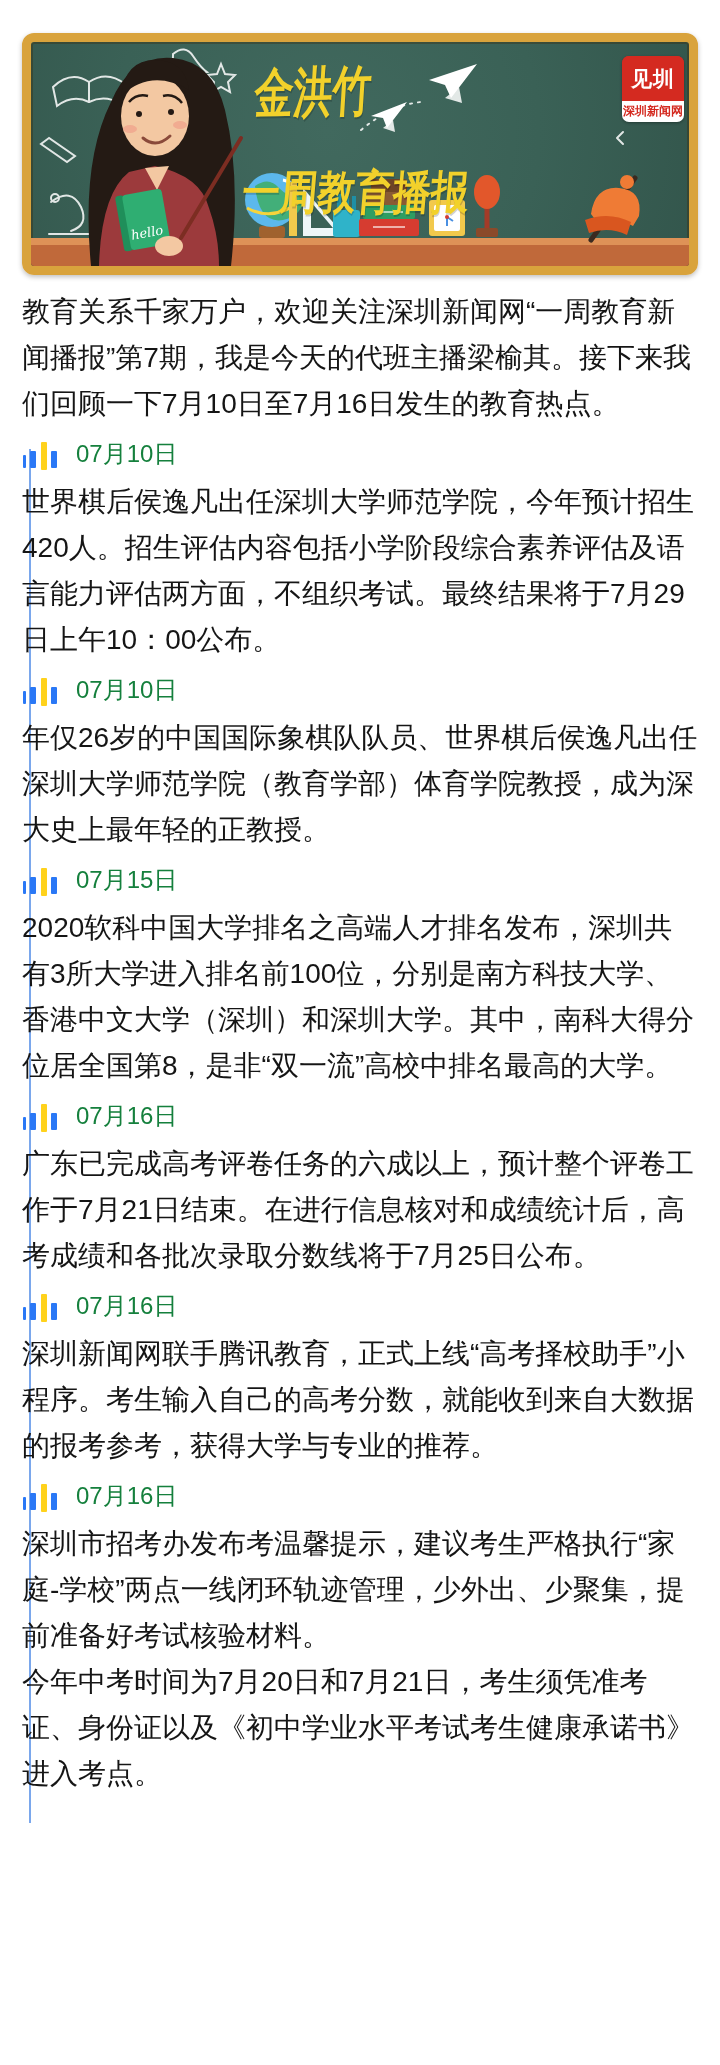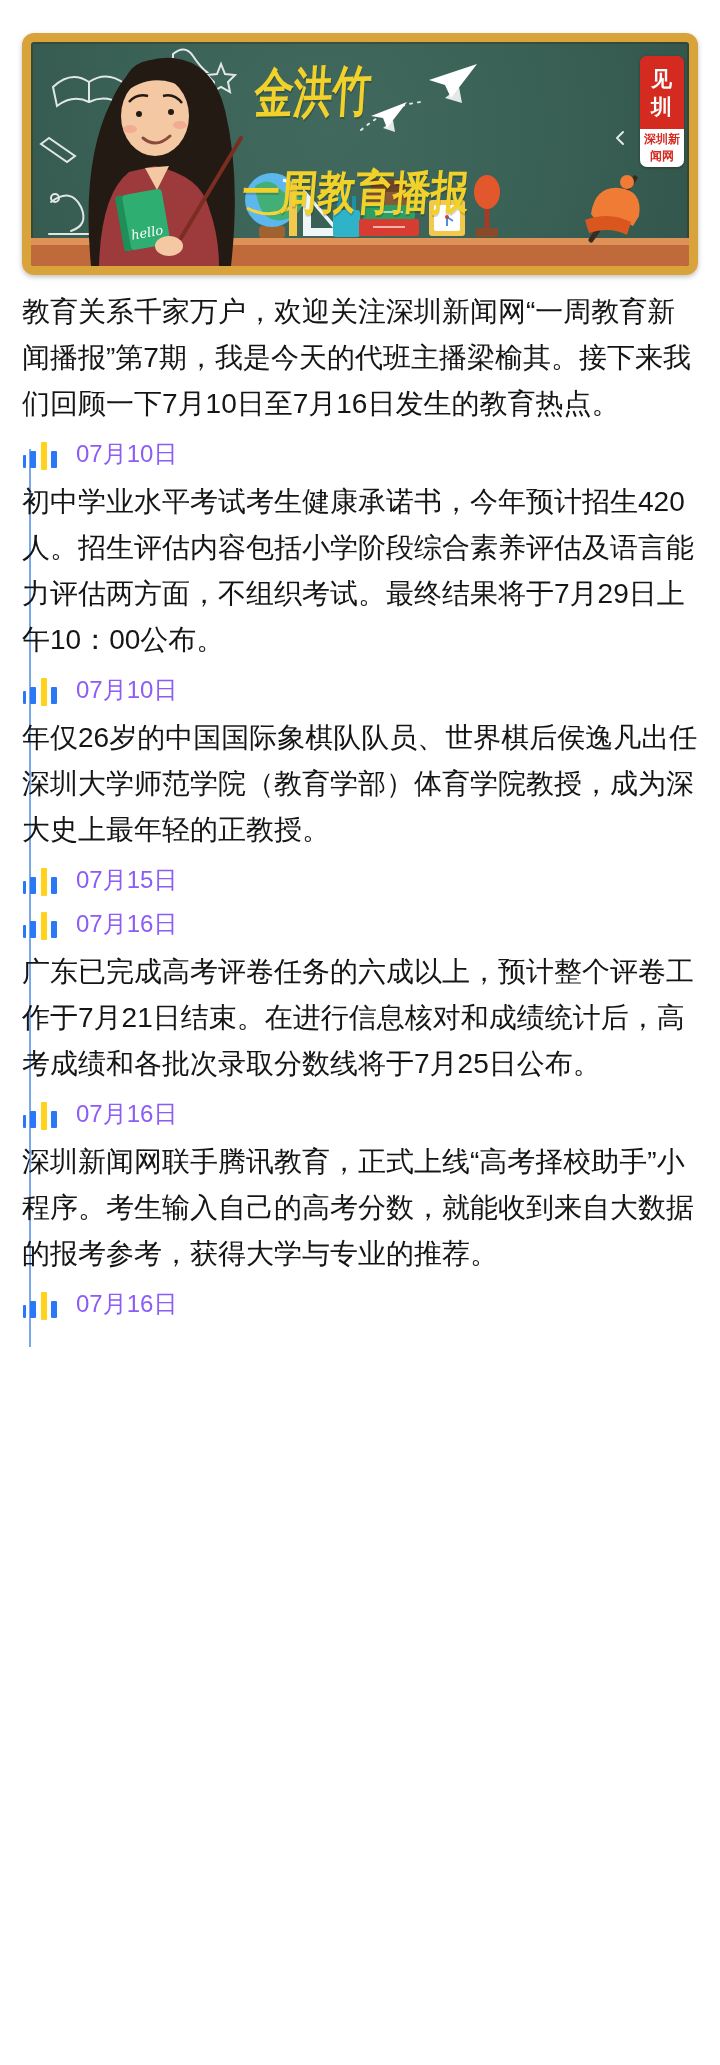--- a/index.html
+++ b/index.html
@@ -30,21 +30,21 @@
     text-shadow:1px 2px 0 rgba(0,0,0,.18);
   }
   .banner-title2{
     position:absolute;left:214px;top:120px;
     font-size:46px;font-weight:900;color:#f2d12b;
     transform:scaleX(.82) skewX(-6deg);
     transform-origin:left top;white-space:nowrap;
     text-shadow:1px 2px 0 rgba(0,0,0,.18);
   }
   .logo{
-    position:absolute;right:5px;top:14px;width:44px;
+    position:absolute;right:5px;top:14px;width:62px;
     border-radius:7px;overflow:hidden;
     box-shadow:0 1px 3px rgba(0,0,0,.35);
   }
   .logo-top{
     background:#d42a20;color:#fff;font-weight:900;font-size:21px;
     text-align:center;padding:7px 0 6px;letter-spacing:1px;
     border:2px solid #d42a20;
   }
   .logo-bottom{
     background:#ffffff;color:#d42a20;font-size:12px;font-weight:700;
@@ -67,21 +67,21 @@
     background:#7aa7ec;
   }
   .section{margin-top:10px;position:relative;}
   .date-row{display:flex;align-items:center;height:34px;}
   .chart-icon{position:relative;width:36px;height:32px;flex:0 0 36px;}
   .chart-icon i{position:absolute;bottom:2px;display:block;border-radius:1px;}
   .chart-icon .b1{left:1px;width:3px;height:13px;background:#2a78f6;}
   .chart-icon .b2{left:8px;width:6px;height:17px;background:#2a78f6;}
   .chart-icon .b3{left:19px;width:6px;height:28px;background:#ffd21c;bottom:0;}
   .chart-icon .b4{left:29px;width:6px;height:17px;background:#2a78f6;}
-  .date{margin-left:18px;font-size:24px;color:#8b5cf6;}
+  .date{margin-left:18px;font-size:24px;color:#15803d;}
   .news-text{margin:8px 0 0;font-size:28px;line-height:46px;color:#151515;}
   .news-text + .news-text{margin-top:0;}
 </style>
 </head>
 <body>
 
 <div>
 
   <div class="banner">
     <svg class="banner-art" viewBox="0 0 658 224" preserveAspectRatio="none">
@@ -197,21 +197,21 @@
     <div class="date-row">
       <span class="chart-icon">
         <i class="b1"></i>
             <i class="b2"></i>
             <i class="b3"></i>
             <i class="b4"></i>
       </span>
       <span class="date">07月10日</span>
     </div>
     <div>
-          <p class="news-text">初中学业水平考试考生健康承诺书，今年预计招生420人。招生评估内容包括小学阶段综合素养评估及语言能力评估两方面，不组织考试。最终结果将于7月29日上午10：00公布。</p>
+          <p class="news-text">世界棋后侯逸凡出任深圳大学师范学院，今年预计招生420人。招生评估内容包括小学阶段综合素养评估及语言能力评估两方面，不组织考试。最终结果将于7月29日上午10：00公布。</p>
         </div>
   </div>
 
   <div class="section">
     <div class="date-row">
       <span class="chart-icon">
         <i class="b1"></i>
             <i class="b2"></i>
             <i class="b3"></i>
             <i class="b4"></i>
@@ -227,20 +227,23 @@
   <div class="section">
     <div class="date-row">
       <span class="chart-icon">
         <i class="b1"></i>
             <i class="b2"></i>
             <i class="b3"></i>
             <i class="b4"></i>
       </span>
       <span class="date">07月15日</span>
     </div>
+    <div>
+          <p class="news-text">2020软科中国大学排名之高端人才排名发布，深圳共有3所大学进入排名前100位，分别是南方科技大学、香港中文大学（深圳）和深圳大学。其中，南科大得分位居全国第8，是非“双一流”高校中排名最高的大学。</p>
+        </div>
   </div>
 
   <div class="section">
     <div class="date-row">
       <span class="chart-icon">
         <i class="b1"></i>
             <i class="b2"></i>
             <i class="b3"></i>
             <i class="b4"></i>
       </span>
@@ -269,16 +272,20 @@
   <div class="section">
     <div class="date-row">
       <span class="chart-icon">
         <i class="b1"></i>
             <i class="b2"></i>
             <i class="b3"></i>
             <i class="b4"></i>
       </span>
       <span class="date">07月16日</span>
     </div>
+    <div>
+          <p class="news-text">深圳市招考办发布考温馨提示，建议考生严格执行“家庭-学校”两点一线闭环轨迹管理，少外出、少聚集，提前准备好考试核验材料。</p>
+          <p class="news-text">今年中考时间为7月20日和7月21日，考生须凭准考证、身份证以及《初中学业水平考试考生健康承诺书》进入考点。</p>
+        </div>
   </div>
 </div>
 
 </div>
 
 </body></html>

